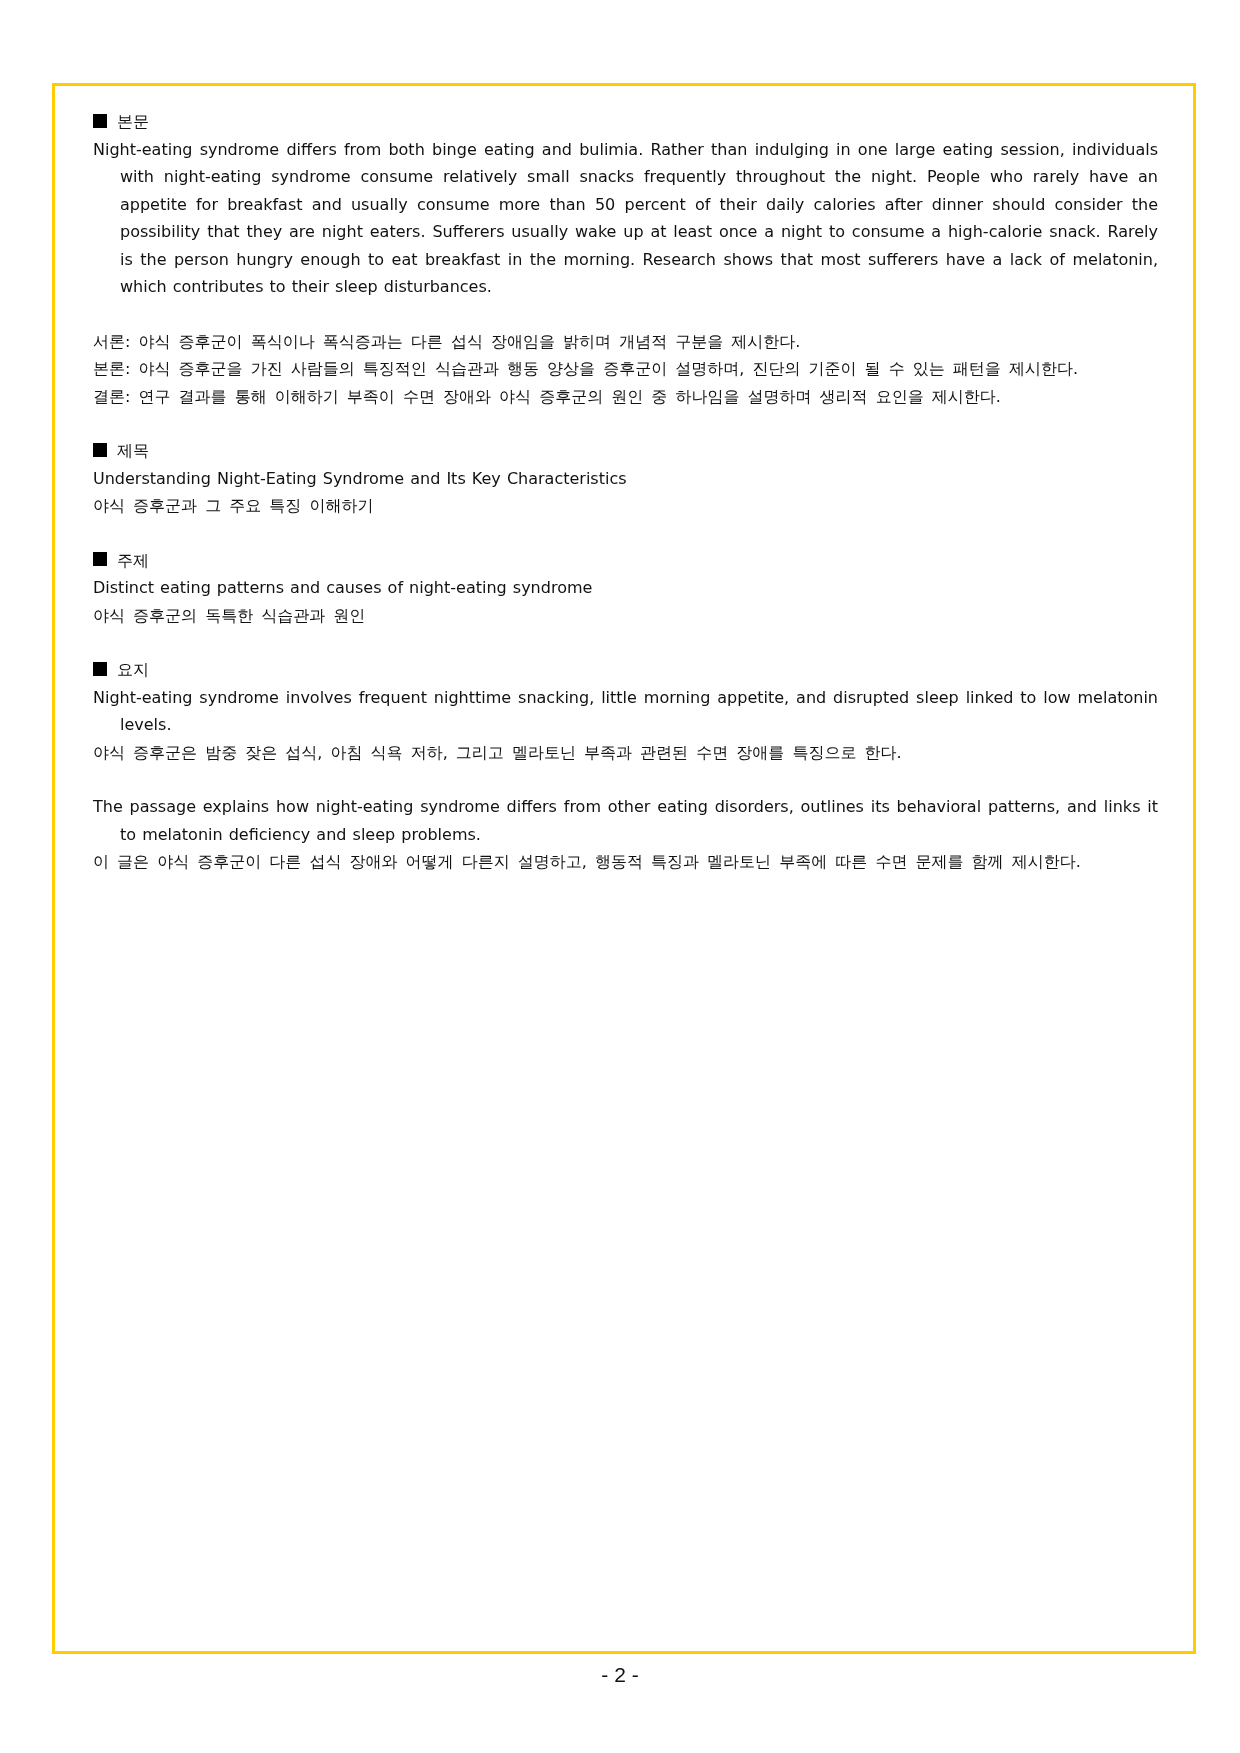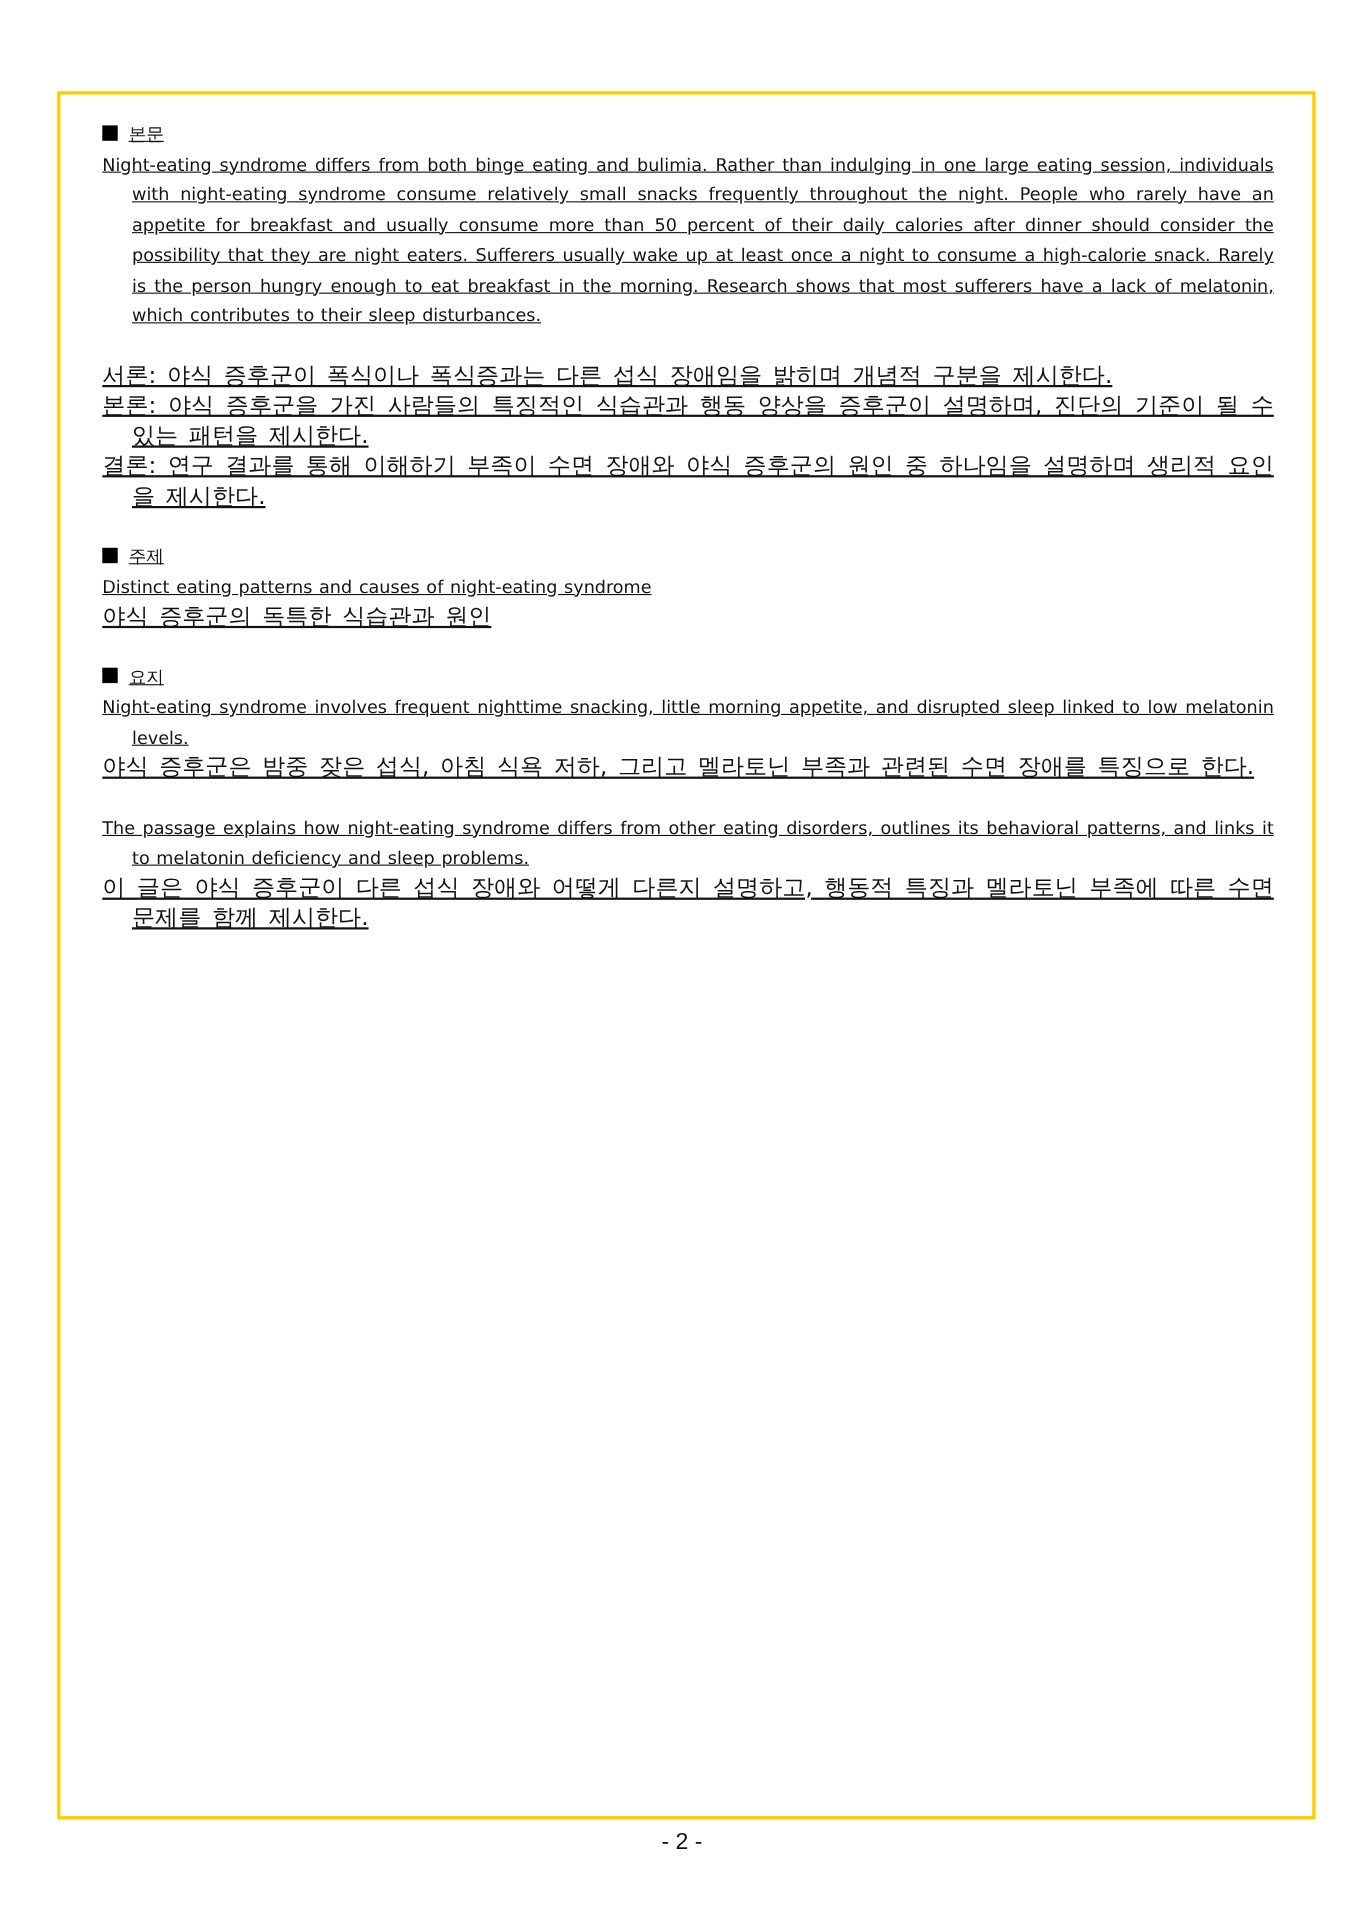--- a/index.html
+++ b/index.html
@@ -25,21 +25,20 @@
       box-sizing: content-box;
     }
     .content {
       position: absolute;
       left: 93px;
       top: 108px;
       width: 1065px;
     }
     .section {
       margin-bottom: 27px;
-      text-decoration: underline;
     }
     .heading {
       font-size: 16px;
       line-height: 27.5px;
       height: 27.5px;
       display: flex;
       align-items: center;
     }
     .heading .square {
       display: inline-block;
@@ -51,21 +50,21 @@
     }
     .para {
       font-size: 16px;
       line-height: 27.5px;
       text-align: justify;
       padding-left: 27px;
       text-indent: -27px;
       word-spacing: 1px;
     }
     .para.ko {
-      font-size: 21px;
+      font-size: 16px;
       word-spacing: 3px;
     }
     .page-number {
       position: absolute;
       top: 1660px;
       left: 0;
       width: 1240px;
       text-align: center;
       font-family: "Liberation Sans", sans-serif;
       font-size: 21px;
@@ -87,20 +86,28 @@
     </div>
     <div class="para">Night-eating syndrome differs from both binge eating and bulimia. Rather than indulging in one large eating session, individuals with night-eating syndrome consume relatively small snacks frequently throughout the night. People who rarely have an appetite for breakfast and usually consume more than 50 percent of their daily calories after dinner should consider the possibility that they are night eaters. Sufferers usually wake up at least once a night to consume a high-calorie snack. Rarely is the person hungry enough to eat breakfast in the morning. Research shows that most sufferers have a lack of melatonin, which contributes to their sleep disturbances.</div>
   </div>
 
   <div class="section">
     <div class="para ko">서론: 야식 증후군이 폭식이나 폭식증과는 다른 섭식 장애임을 밝히며 개념적 구분을 제시한다.</div>
     <div class="para ko">본론: 야식 증후군을 가진 사람들의 특징적인 식습관과 행동 양상을 증후군이 설명하며, 진단의 기준이 될 수 있는 패턴을 제시한다.</div>
     <div class="para ko">결론: 연구 결과를 통해 이해하기 부족이 수면 장애와 야식 증후군의 원인 중 하나임을 설명하며 생리적 요인을 제시한다.</div>
   </div>
 
+  <div class="section">
+    <div class="heading">
+      <span class="square"></span>
+      <span>제목</span>
+    </div>
+    <div class="para">Understanding Night-Eating Syndrome and Its Key Characteristics</div>
+    <div class="para ko">야식 증후군과 그 주요 특징 이해하기</div>
+  </div>
 
   <div class="section">
     <div class="heading">
       <span class="square"></span>
       <span>주제</span>
     </div>
     <div class="para">Distinct eating patterns and causes of night-eating syndrome</div>
     <div class="para ko">야식 증후군의 독특한 식습관과 원인</div>
   </div>
 

